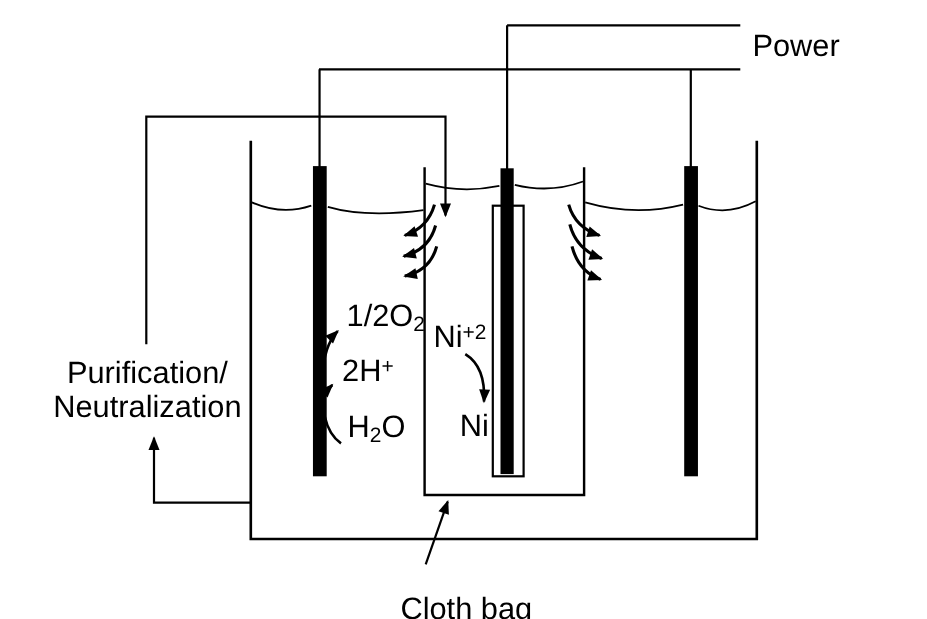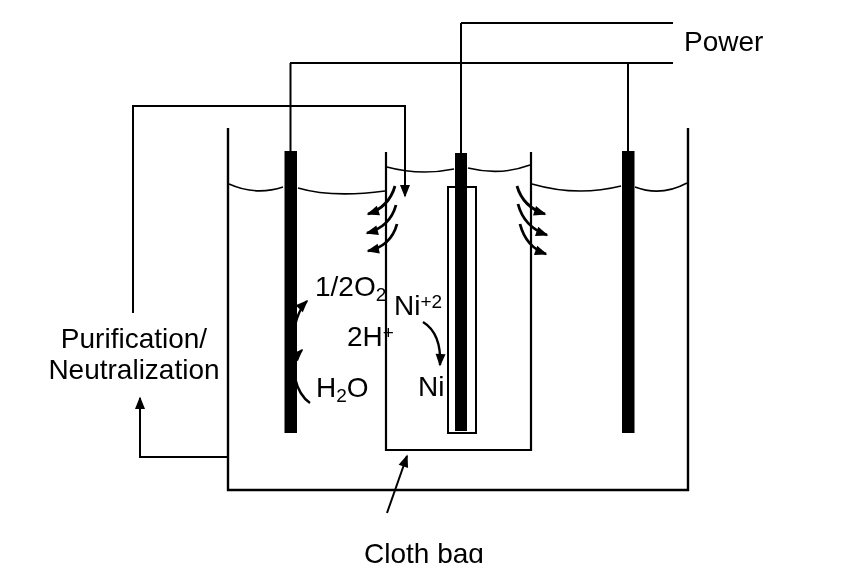--- a/index.html
+++ b/index.html
@@ -100,21 +100,21 @@
   </div>
 
   <div class="lbl" style="left:684px;top:26px;">
     <span>Power</span>
   </div>
 
   <div class="lbl" style="left:315px;top:271px;text-align:center;">
     <span>1/2O</span><sub>2</sub>
   </div>
 
-  <div class="lbl" style="left:311px;top:321px;margin-left:36px;">
+  <div class="lbl" style="left:311px;top:321px;">
     <span>2H</span><sup>+</sup>
   </div>
 
   <div class="lbl" style="left:316px;top:372px;">
     <span>H</span><sub>2</sub><span>O</span>
   </div>
 
   <div class="lbl" style="left:394px;top:290px;">
     <span>Ni</span><sup>+2</sup>
   </div>

